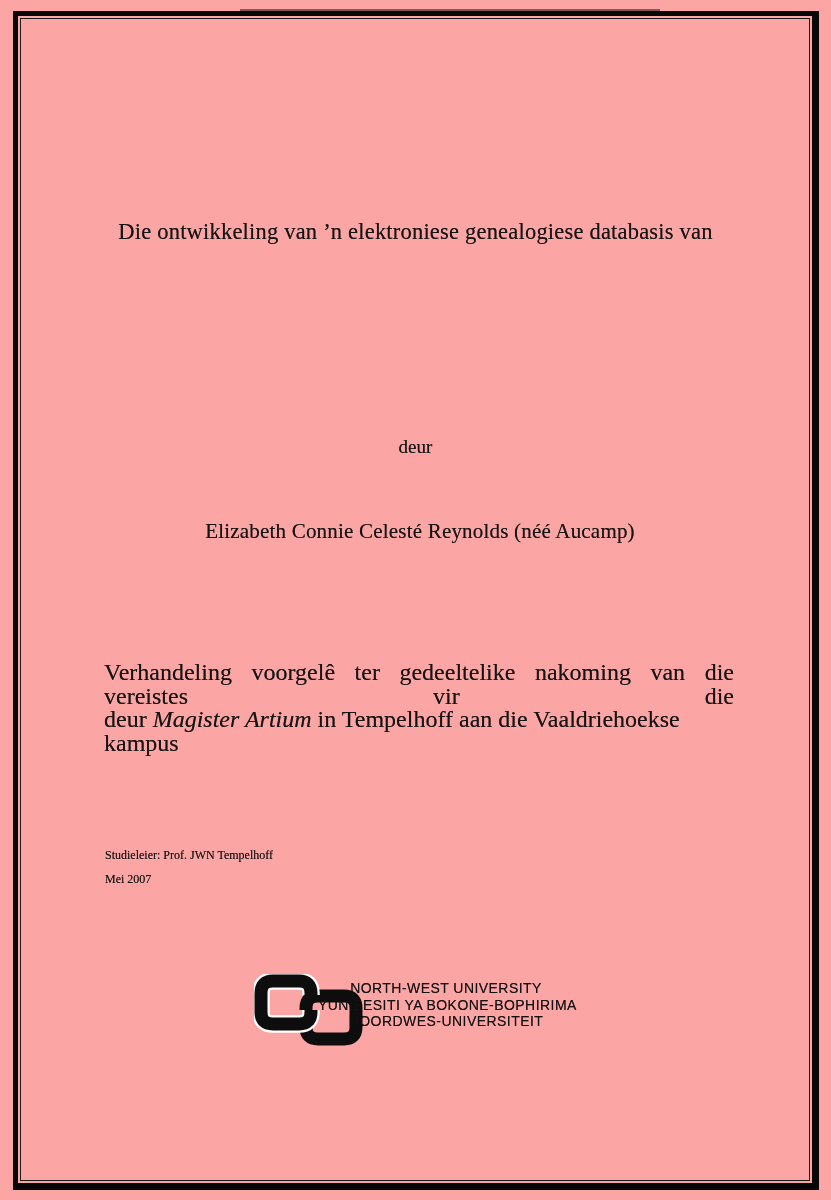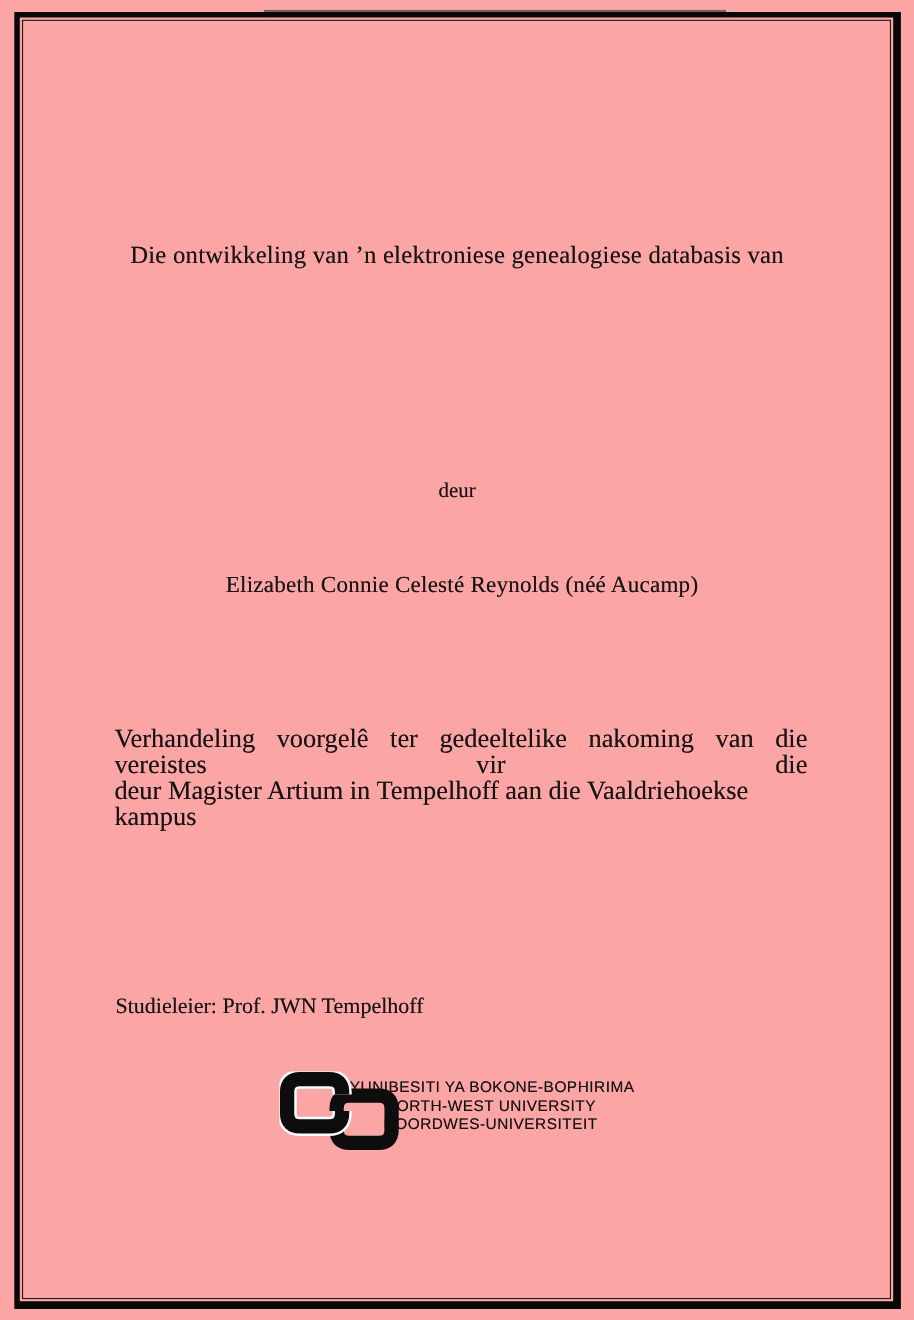--- a/index.html
+++ b/index.html
@@ -67,27 +67,27 @@
     left: 104px;
     top: 661px;
     width: 630px;
     font-size: 24px;
     line-height: 23.5px;
   }
   .thesis-statement .line-just {
     text-align: justify;
     text-align-last: justify;
   }
-  .thesis-statement .italic { }
+  .thesis-statement .italic { font-style: italic; }
 
   .supervisor-block {
     position: absolute;
     left: 105px;
-    top: 904px;
-    font-size: 20px;
+    top: 844px;
+    font-size: 12px;
     line-height: 23.5px;
   }
 
   .logo {
     position: absolute;
     left: 254px;
     top: 972px;
     width: 330px;
     height: 82px;
   }
@@ -137,34 +137,35 @@
 
   <div class="author ink">Elizabeth Connie Celesté Reynolds (néé Aucamp)</div>
 
   <div class="thesis-statement ink">
     <div class="line-just">Verhandeling voorgelê ter gedeeltelike nakoming van die vereistes vir die</div>
     <div><span>deur </span><span class="italic">Magister Artium</span><span> in Tempelhoff aan die Vaaldriehoekse kampus</span></div>
   </div>
 
   <div class="supervisor-block ink">
     <div>Studieleier: Prof. JWN Tempelhoff</div>
+    <div>Mei 2007</div>
   </div>
 
   <div class="logo">
     <span class="logo-mark">
       <svg width="110" height="73" viewBox="0 0 110 73" xmlns="http://www.w3.org/2000/svg">
 
         <g transform="translate(46,15)">
           <path d="M6,36 L6,38 Q6,50 18,50 L44,50 Q56,50 56,38 L56,19 Q56,7 44,7 L18,7 Q6,7 6,19 L6,21" fill="none" stroke="#0d0d0d" stroke-width="13" stroke-linecap="butt"></path>
         </g>
 
         <path d="M57,21 L57,19 Q57,7 45,7 L19,7 Q7,7 7,19 L7,38 Q7,50 19,50 L45,50 Q57,50 57,38 L57,36" fill="none" stroke="#fefefe" stroke-width="17.5" stroke-linecap="butt"></path>
         <path d="M57,21 L57,19 Q57,7 45,7 L19,7 Q7,7 7,19 L7,38 Q7,50 19,50 L45,50 Q57,50 57,38 L57,36" fill="none" stroke="#0d0d0d" stroke-width="13" stroke-linecap="butt"></path>
       </svg>
     </span>
     <div class="logo-text">
+      <div>NORTH-WEST UNIVERSITY</div>
       <div>YUNIBESITI YA BOKONE-BOPHIRIMA</div>
-      <div>NORTH-WEST UNIVERSITY</div>
       <div>NOORDWES-UNIVERSITEIT</div>
     </div>
   </div>
 
 </div>
 
 </body></html>

